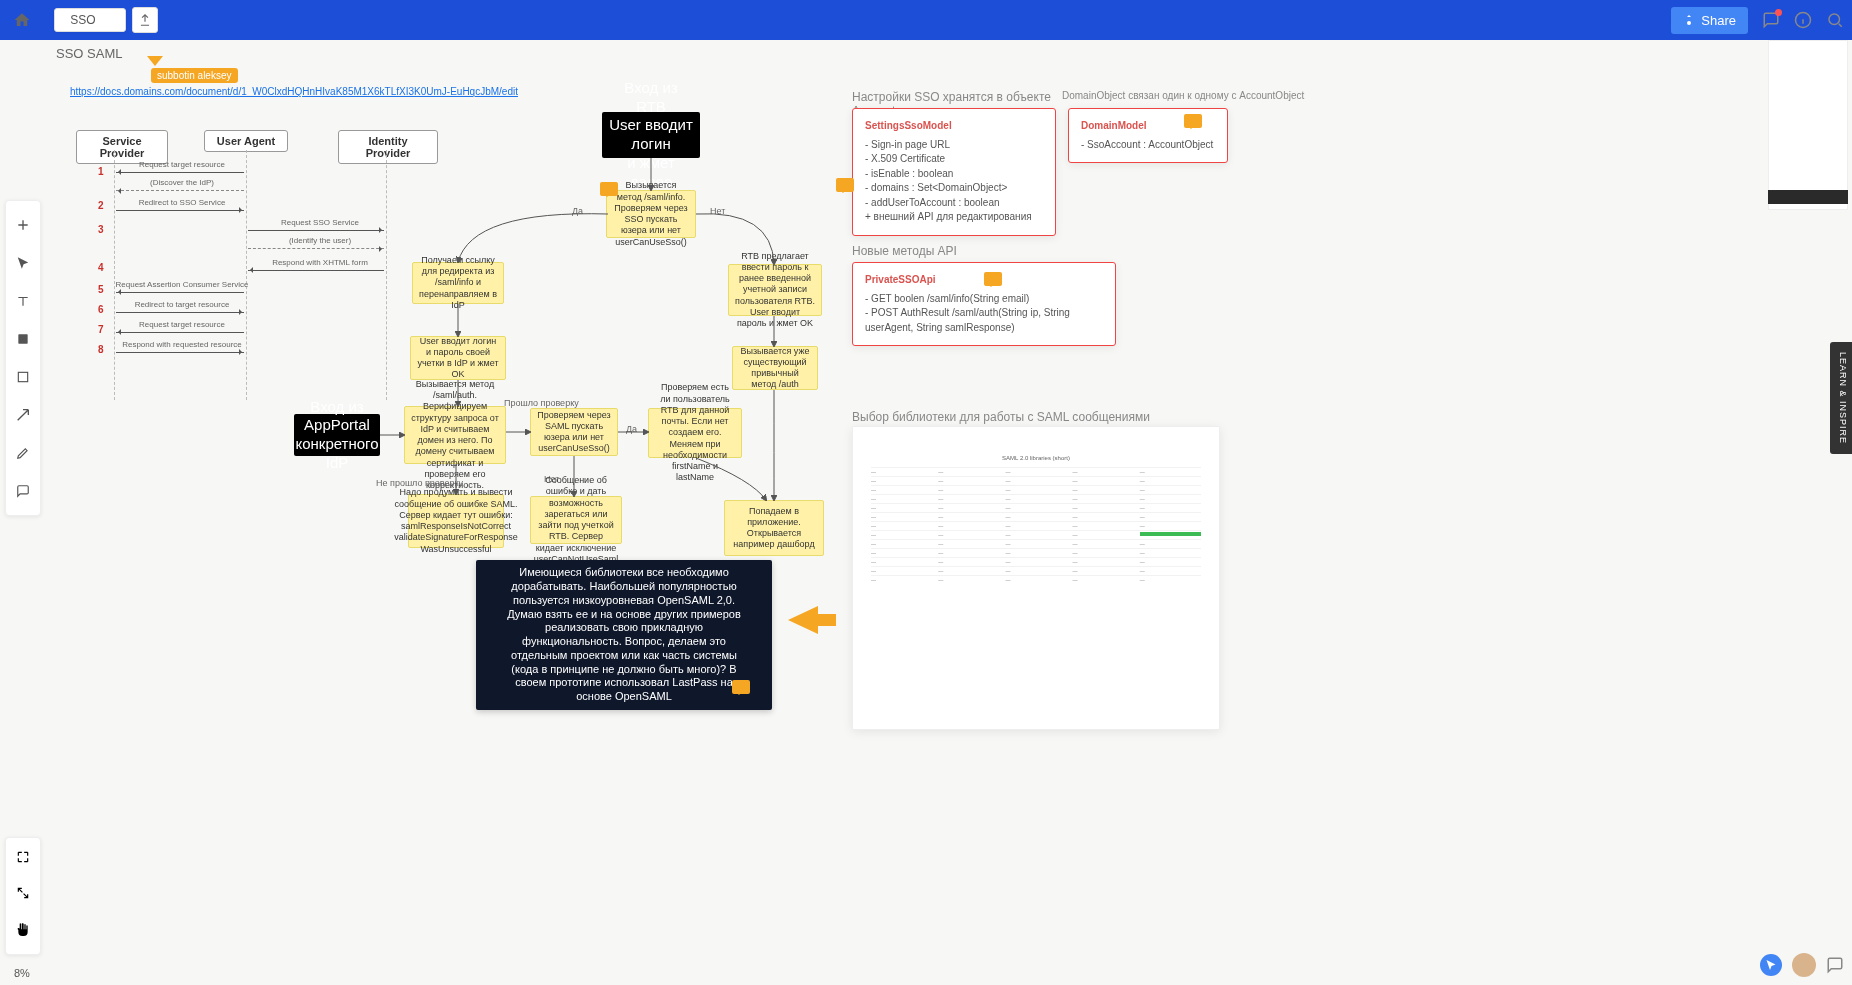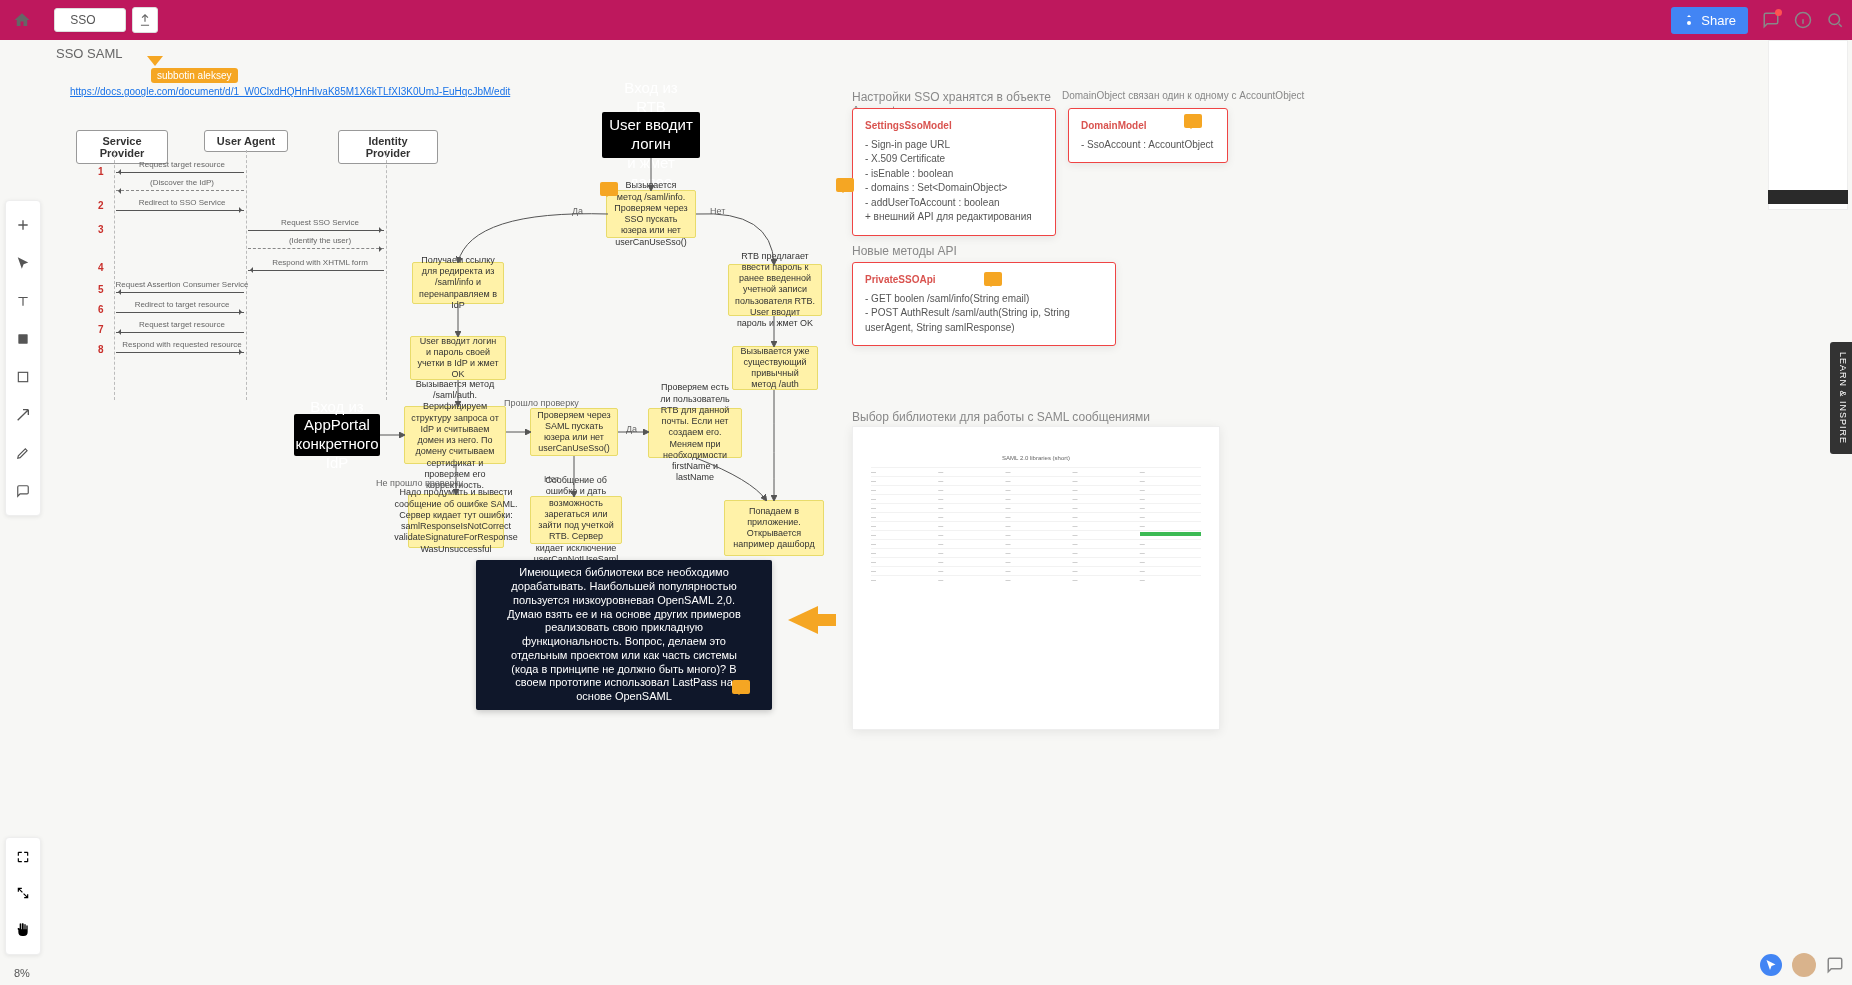--- a/index.html
+++ b/index.html
@@ -1,17 +1,17 @@
 <!DOCTYPE html>
 <html><head>
 <meta charset="utf-8">
 <style>
 html,body{margin:0;padding:0;height:100%;font-family:"Helvetica Neue",Arial,sans-serif;background:#f7f7f5;overflow:hidden}
 *{box-sizing:border-box}
-.topbar{position:absolute;top:0;left:0;right:0;height:40px;display:flex;align-items:center;padding:0 8px;z-index:10;background:#be185d}
+.topbar{position:absolute;top:0;left:0;right:0;height:40px;display:flex;align-items:center;padding:0 8px;z-index:10;background:#1d4ed8}
 .home-btn{width:28px;height:28px;display:flex;align-items:center;justify-content:center;color:#666;cursor:pointer}
 .title-box{margin-left:18px;border:1px solid #ddd;background:#fff;border-radius:3px;padding:4px 24px 4px 10px;font-size:12px;color:#555;min-width:72px;text-align:center;box-shadow:0 1px 3px rgba(0,0,0,0.06)}
 .export-btn{width:26px;height:26px;margin-left:6px;border:1px solid #ddd;border-radius:3px;background:#fff;display:flex;align-items:center;justify-content:center;color:#666;cursor:pointer}
 .topbar-right{margin-left:auto;display:flex;align-items:center;gap:14px}
 .share-btn{background:#4285f4;color:#fff;border:none;border-radius:3px;padding:6px 12px;font-size:13px;display:flex;align-items:center;gap:6px;cursor:pointer}
 .ic{width:18px;height:18px;color:#888;cursor:pointer;display:inline-flex;align-items:center;justify-content:center}
 .notif-dot{position:relative}
 .notif-dot::after{content:"";position:absolute;top:-2px;right:-2px;width:7px;height:7px;border-radius:50%;background:#ff5252}
 
 .left-rail{position:absolute;left:5px;top:200px;width:36px;background:#fff;border:1px solid #eee;border-radius:4px;display:flex;flex-direction:column;align-items:center;gap:18px;padding:14px 0;box-shadow:0 1px 4px rgba(0,0,0,0.08)}
@@ -187,21 +187,21 @@
         <path d="M21 15a2 2 0 01-2 2H7l-4 4V5a2 2 0 012-2h14a2 2 0 012 2z"></path>
       </svg>
   </span>
 </div>
 
 <div class="canvas">
 
   <div class="board-title">SSO SAML</div>
   <div class="cursor-arrow"></div>
   <div class="cursor-tag">subbotin aleksey</div>
-  <div class="board-link">https://docs.google.com/document/d/1_W0ClxdHQHnHIvaK85M1X6kTLfXI3K0UmJ-EuHqcJbM/edit</div>
+  <div class="board-link">https://docs.domains.com/document/d/1_W0ClxdHQHnHIvaK85M1X6kTLfXI3K0UmJ-EuHqcJbM/edit</div>
 
   <div class="lane" style="left:24px;width:92px">Service Provider</div>
   <div class="lane" style="left:152px;width:84px">User Agent</div>
   <div class="lane" style="left:286px;width:100px">Identity Provider</div>
   <div class="lifeline" style="left:62px"></div>
   <div class="lifeline" style="left:194px"></div>
   <div class="lifeline" style="left:334px"></div>
 
   <div class="seq-num" style="left:46px;top:126px">1</div>
   <div class="seq-label" style="left:60px;top:120px">Request target resource</div>

